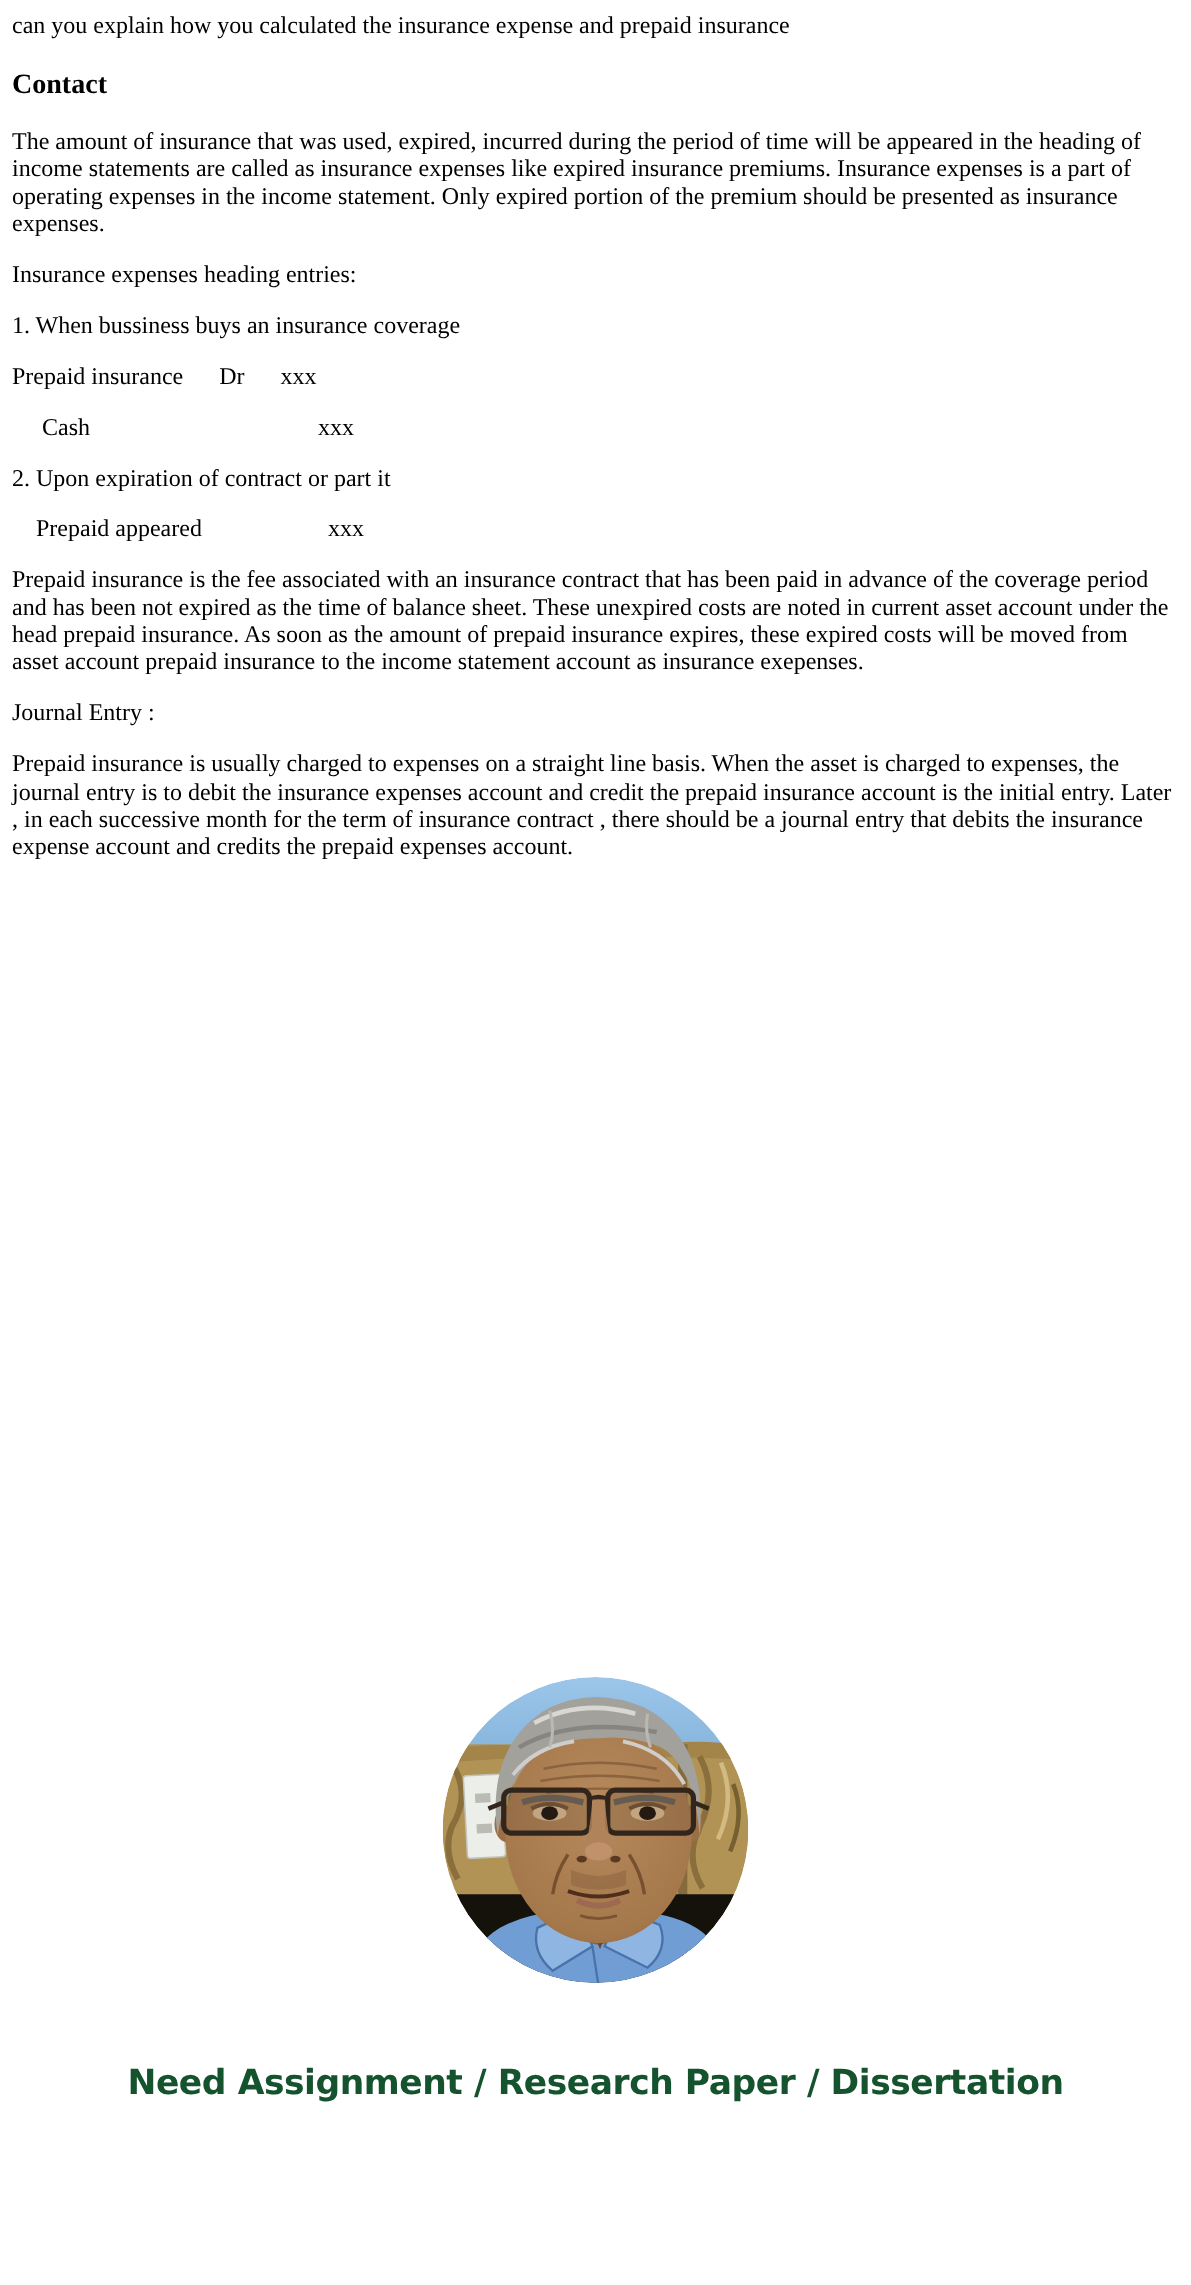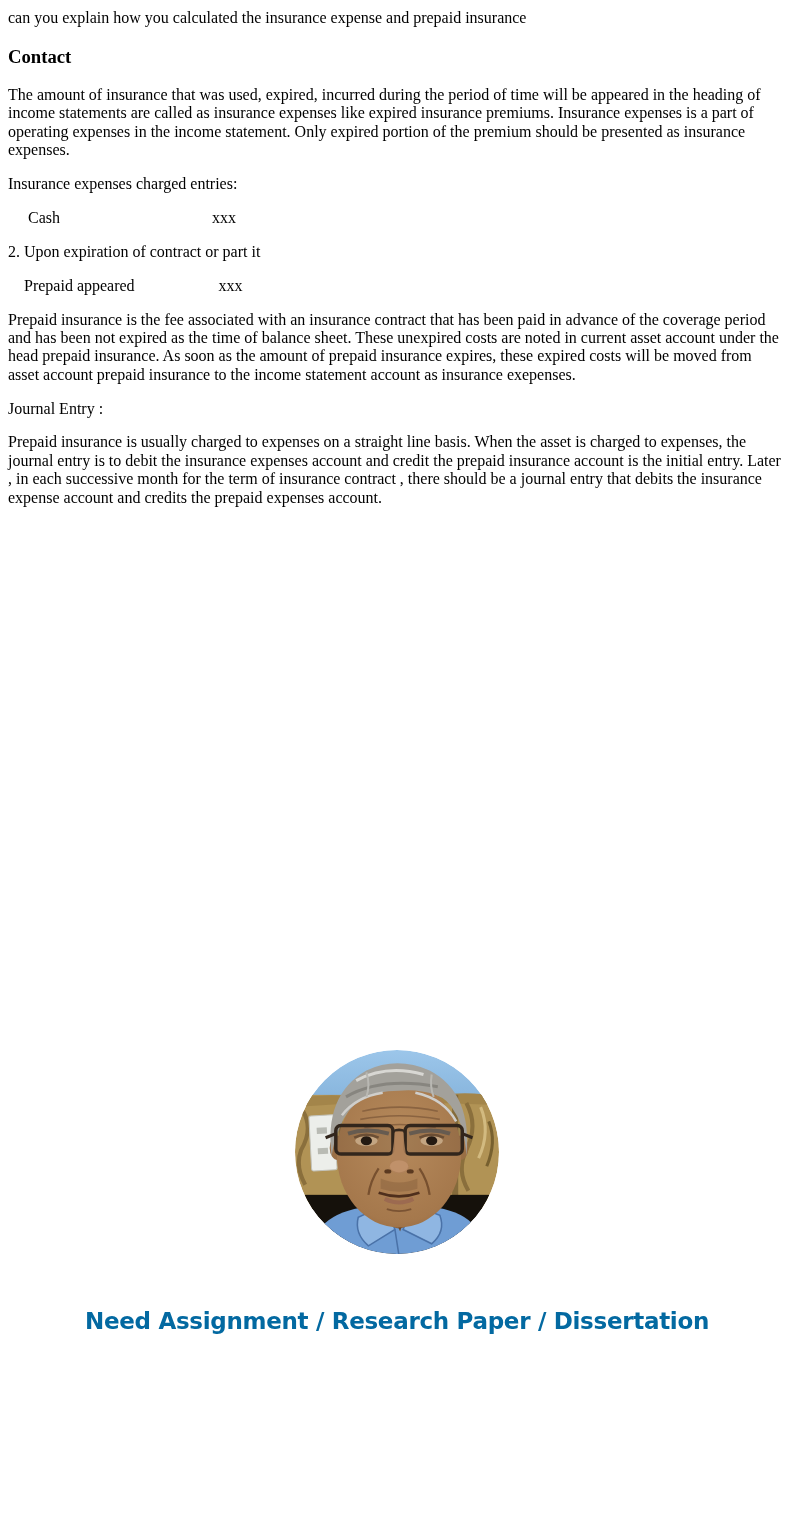--- a/index.html
+++ b/index.html
@@ -12,32 +12,34 @@
   .doc p{margin:15.5px 0;}
   .doc p.first{margin-top:9px;}
   .doc h3{font-size:18.7px;line-height:1.15;font-weight:bold;margin:19px 0 18px 0;}
   .pre{white-space:pre-wrap;}
   .avatar-wrap{
     width:204px;height:204px;margin:543px auto 0 auto;border-radius:50%;
     overflow:hidden;
   }
   .footer{
     margin-top:52px;text-align:center;font-family:"DejaVu Sans", sans-serif;
-    font-weight:bold;font-size:23px;line-height:30px;color:#0369a1;
+    font-weight:bold;font-size:23px;line-height:30px;color:#14532d;
     letter-spacing:-0.3px;
   }
 </style>
 </head>
 <body>
 
 <div class="doc">
   <p class="first">can you explain how you calculated the insurance expense and prepaid insurance</p>
   <h3>Contact</h3>
   <p>The amount of insurance that was used, expired, incurred during the period of time will be appeared in the heading of income statements are called as insurance expenses like expired insurance premiums. Insurance expenses is a part of operating expenses in the income statement. Only expired portion of the premium should be presented as insurance expenses.</p>
-  <p>Insurance expenses charged entries:</p>
+  <p>Insurance expenses heading entries:</p>
+  <p>1. When bussiness buys an insurance coverage</p>
+  <p class="pre">Prepaid insurance      Dr      xxx</p>
   <p class="pre">     Cash                                      xxx</p>
   <p>2. Upon expiration of contract or part it</p>
   <p class="pre">    Prepaid appeared                     xxx</p>
   <p>Prepaid insurance is the fee associated with an insurance contract that has been paid in advance of the coverage period and has been not expired as the time of balance sheet. These unexpired costs are noted in current asset account under the head prepaid insurance. As soon as the amount of prepaid insurance expires, these expired costs will be moved from asset account prepaid insurance to the income statement account as insurance exepenses.</p>
   <p>Journal Entry :</p>
   <p>Prepaid insurance is usually charged to expenses on a straight line basis. When the asset is charged to expenses, the journal entry is to debit the insurance expenses account and credit the prepaid insurance account is the initial entry. Later , in each successive month for the term of insurance contract , there should be a journal entry that debits the insurance expense account and credits the prepaid expenses account.</p>
 </div>
 
 <div class="avatar-wrap">
   <svg viewBox="0 0 200 200" width="204" height="204">

